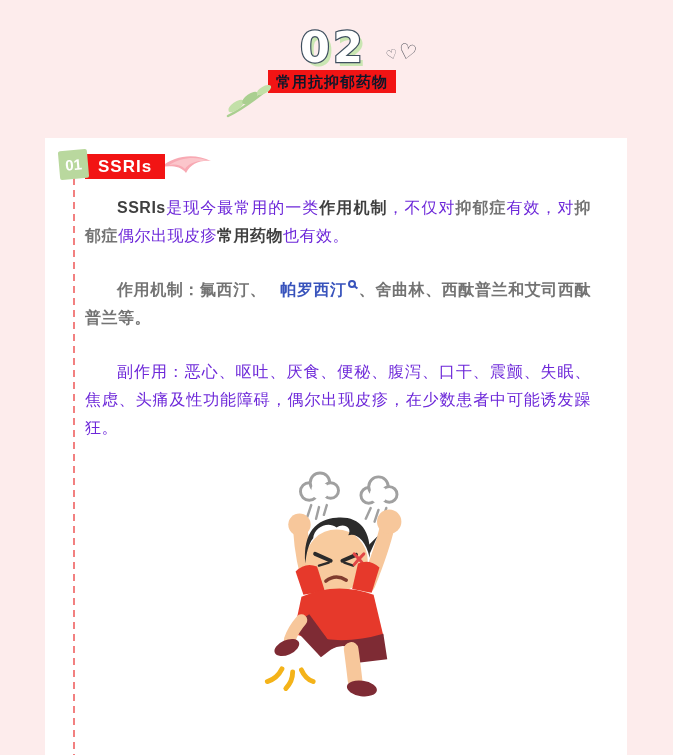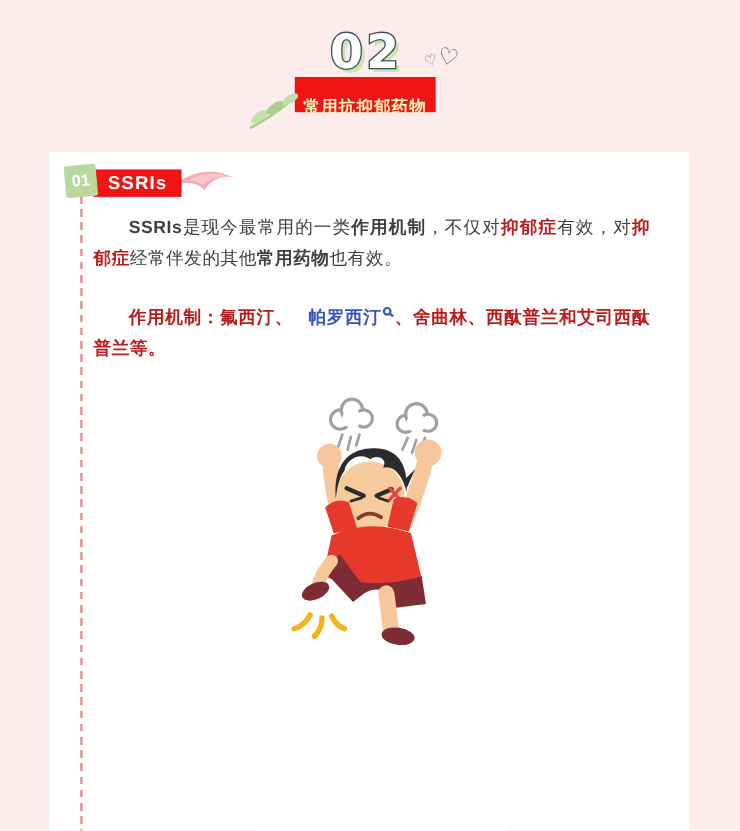--- a/index.html
+++ b/index.html
@@ -10,44 +10,44 @@
   
   .hero { position:absolute; top:0; left:0; width:100%; height:137px; }
   .hero-num-svg { position:absolute; left:273px; top:18px; width:120px; height:54px; overflow:visible; }
   .hero-num-svg text { font-family:"DejaVu Sans","Liberation Sans",sans-serif; font-size:43px; font-weight:800; letter-spacing:3px; }
   .num-shadow { fill:#c9e6b2; }
   .num-main { fill:#ffffff; stroke:#3d4e5e; stroke-width:2.4px; paint-order:stroke; }
   .hearts { position:absolute; left:386px; top:40px; color:#5b5b64; }
   .hearts .h-small { display:inline-block; font-size:13px; font-weight:bold; transform:rotate(-18deg); }
   .hearts .h-big { display:inline-block; font-size:21px; font-weight:bold; transform:rotate(12deg); }
   .hero-banner { position:absolute; left:268px; top:70px; height:23px; line-height:23px;
-                 background:#f21414; color:#fef9c3; font-size:15px; font-weight:bold;
-                 letter-spacing:1px; padding:16px 8px; z-index:1; }
+                 background:#f21414; color:#0f172a; font-size:15px; font-weight:bold;
+                 letter-spacing:1px; padding:0 8px; z-index:1; }
   .leaves { position:absolute; left:224px; top:82px; z-index:2; }
 
   
   .card { position:absolute; left:45px; top:138px; width:582px; height:617px; background:#ffffff; }
   .badge { position:absolute; top:10px; left:14px; display:flex; align-items:flex-start; z-index:3; }
   .badge-num { width:29px; height:29px; background:#b9d89e; color:#ffffff; font-size:15px; font-weight:bold;
                display:flex; align-items:center; justify-content:center; transform:rotate(-5deg);
                border-radius:2px; z-index:2; margin-top:2px; }
   .badge-label { margin-left:-3px; margin-top:6px; height:25px; background:#f21414; color:#ffffff;
                  font-size:17px; font-weight:bold; letter-spacing:1px; display:flex; align-items:center;
                  padding:0 13px; z-index:1; }
   .swoosh { margin-left:-6px; margin-top:4px; }
   .dash-line { position:absolute; left:28px; top:40px; bottom:0; width:2px;
                background:repeating-linear-gradient(to bottom,#f28080 0 7px,transparent 7px 12px); }
 
   
   .article { position:relative; padding:56px 36px 0 40px; }
   .article p { font-size:16px; line-height:28px; letter-spacing:0.5px; text-indent:2em;
                margin:0 0 26px 0; text-align:justify; color:#555555; }
-  .seg-n  { color:#404040; }
+  .seg-n  { color:#6d28d9; }
   .seg-b  { color:#3f3f3f; font-weight:bold; }
-  .seg-rb { color:#b91c1c; font-weight:bold; }
+  .seg-rb { color:#737373; font-weight:bold; }
   .seg-bb { color:#3853bc; font-weight:bold;margin-left:14px; }
   .mag { display:inline-block; width:8px; height:8px; border:2px solid #3853bc; border-radius:50%;
          position:relative; top:-7px; margin:0 3px 0 1px; }
   .mag::after { content:""; position:absolute; width:5px; height:2px; background:#3853bc;
                 right:-4px; bottom:-2px; transform:rotate(40deg); }
 
   figure { width:195px; margin:2px auto 0; }
   figure svg { display:block; }
 </style>
 </head>
@@ -81,22 +81,23 @@
       <span class="badge-label">SSRIs</span>
       <svg class="swoosh" width="54" height="26" viewBox="0 0 54 26">
         <path d="M2,15 C16,3 36,1 52,9 C40,8 32,12 27,21 C21,13 10,14 2,15 Z" fill="#f8a9b3"></path>
         <path d="M10,13 C22,5 38,4 50,9 C38,8 30,11 26,17 C21,12 15,12 10,13 Z" fill="#fbc6cb"></path>
       </svg>
     </div>
 
     <div class="dash-line"></div>
 
     <div class="article">
-      <p><span class="seg-b">SSRIs</span><span class="seg-n">是现今最常用的一类</span><span class="seg-b">作用机制</span><span class="seg-n">，不仅对</span><span class="seg-rb">抑郁症</span><span class="seg-n">有效，对</span><span class="seg-rb">抑郁症</span><span class="seg-n">经常伴发的其他</span><span class="seg-b">常用药物</span><span class="seg-n">也有效。</span></p>
+      <p><span class="seg-b">SSRIs</span><span class="seg-n">是现今最常用的一类</span><span class="seg-b">作用机制</span><span class="seg-n">，不仅对</span><span class="seg-rb">抑郁症</span><span class="seg-n">有效，对</span><span class="seg-rb">抑郁症</span><span class="seg-n">偶尔出现皮疹</span><span class="seg-b">常用药物</span><span class="seg-n">也有效。</span></p>
       <p><span class="seg-rb">作用机制：</span><span class="seg-rb">氟西汀、</span><span class="seg-bb">帕罗西汀</span><span class="mag"></span><span class="seg-rb">、舍曲林、西酞普兰和艾司西酞普兰等。</span></p>
+      <p><span class="seg-n">副作用：恶心、呕吐、厌食、便秘、腹泻、口干、震颤、失眠、焦虑、头痛及性功能障碍，偶尔出现皮疹，在少数患者中可能诱发躁狂。</span></p>
 
       <figure>
         <svg width="195" height="239" viewBox="0 0 200 245">
           <g stroke-linecap="round" stroke-linejoin="round">
 
             <g fill="#ffffff" stroke="#a0a0a0" stroke-width="3">
               <circle cx="70" cy="24" r="9"></circle>
                 <circle cx="81" cy="15" r="10"></circle>
                 <circle cx="92" cy="23" r="8"></circle>
               <circle cx="81" cy="23" r="9" stroke="none"></circle>

